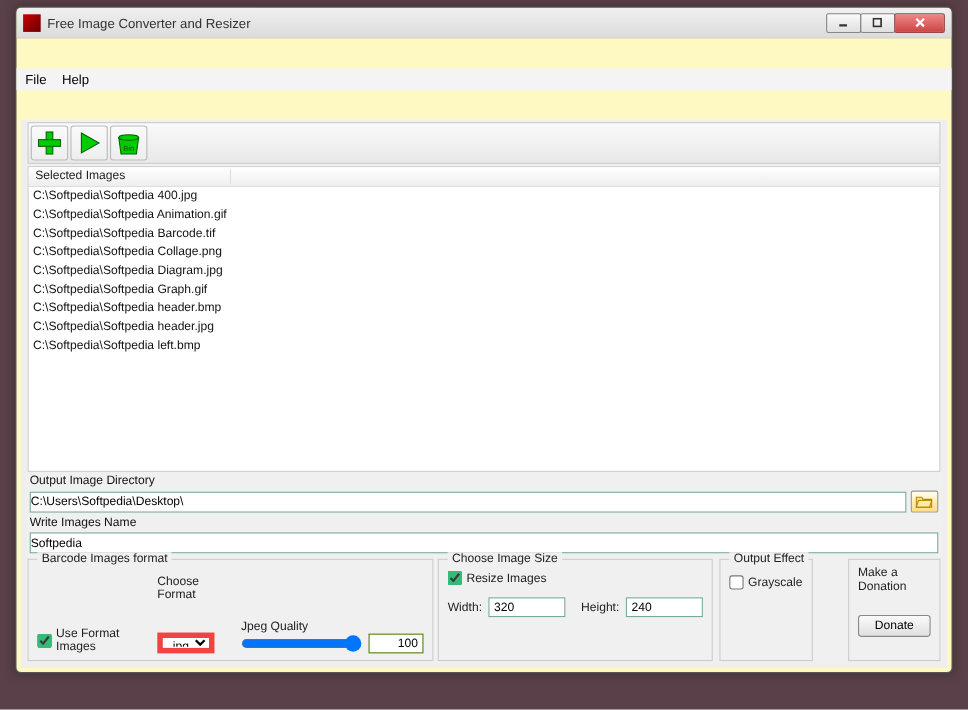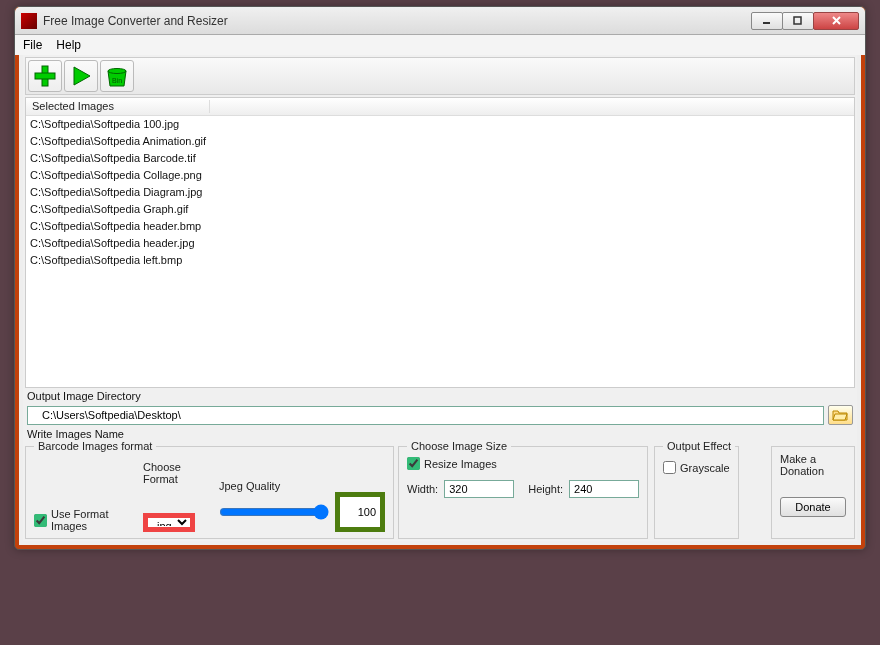--- a/index.html
+++ b/index.html
@@ -1,50 +1,50 @@
 <!DOCTYPE html>
 <html><head>
 <meta charset="utf-8">
 <style>
 * { box-sizing: border-box; margin: 0; padding: 0; }
 body { font-family: 'Segoe UI', Tahoma, sans-serif; font-size: 11px; background: #5a4048; width: 880px; height: 645px; overflow: hidden; position: relative; }
-.window { position: absolute; left: 14px; top: 6px; width: 852px; height: 544px; background: #c2410c; border: 1px solid #555; border-radius: 5px; box-shadow: 0 0 10px rgba(0,0,0,0.3); display: flex; flex-direction: column; }
+.window { position: absolute; left: 14px; top: 6px; width: 852px; height: 606px; background: #fef9c3; border: 1px solid #555; border-radius: 5px; box-shadow: 0 0 10px rgba(0,0,0,0.3); display: flex; flex-direction: column; gap: 27px; }
 .titlebar { height: 28px; background: linear-gradient(#f0f0f0,#dcdcdc); border-radius: 5px 5px 0 0; display: flex; align-items: center; padding: 0 6px; border-bottom: 1px solid #aaa; }
 .app-icon { width: 16px; height: 16px; background: linear-gradient(135deg,#c00,#600); margin-right: 6px; }
 .title-text { flex: 1; color: #333; font-size: 12px; }
 .win-btns { display: flex; gap: 0; }
 .win-btn { width: 32px; height: 18px; border: 1px solid #888; background: linear-gradient(#fafafa,#e0e0e0); display:flex;align-items:center;justify-content:center; font-size:10px; cursor:pointer; border-radius:2px; margin-left:-1px;}
 .win-btn.close { width: 46px; background: linear-gradient(#e88,#c44); color:#fff; border-color:#944;}
 .menubar { height: 20px; display:flex; align-items:center; padding: 2px 8px; background:#f4f4f4; gap:14px; font-size:12px;}
 .menu-item { cursor:pointer; }
 .content { flex:1; border: 4px solid #eee; border-top:none; margin: 0 4px 4px 4px; display:flex; flex-direction:column; background:#f0f0f0; padding: 0;}
 .toolbar { height: 38px; background: linear-gradient(#fafafa,#e8e8e8); border:1px solid #ccc; margin:2px; display:flex; align-items:center; padding:2px; gap:2px;}
 .tool-btn { width:34px; height:32px; border:1px solid #bbb; background: linear-gradient(#fafafa,#eee); border-radius:3px; display:flex; align-items:center; justify-content:center; cursor:pointer;}
 .list-panel { flex:1; background:#fff; border:1px solid #ccc; margin:0 2px; display:flex; flex-direction:column; overflow:hidden;}
 .list-header { height:18px; background: linear-gradient(#fff,#eee); border-bottom:1px solid #ddd; padding:2px 4px; font-size:11px; color:#222; display:flex;}
 .list-header-col { width:180px; border-right:1px solid #ddd; padding-left:2px;}
 .list-body { flex:1; overflow:auto;}
 .list-row { padding:1px 4px; font-size:11px; color:#111; line-height:15px; cursor:default;}
 .field-section { margin:0 2px; }
 .field-label { font-size:11px; padding:2px 2px; color:#111;}
-.text-input { width:100%; border:1px solid #7a9; background:#fff; padding:2px 14px; font-size:11px; height:19px; outline:none;}
+.text-input { width:100%; border:1px solid #7a9; background:#fff; padding:2px 0; font-size:11px; height:19px; outline:none;}
 .field-row { display:flex; align-items:center; gap:4px; padding:1px 2px;}
 .browse-btn { width:26px; height:20px; border:1px solid #999; background:linear-gradient(#ffe,#fd8); border-radius:2px; display:flex; align-items:center; justify-content:center; cursor:pointer; font-size:11px;}
 .bottom-panels { display:flex; gap:4px; margin:4px 2px 2px 2px;}
 .group-box { border:1px solid #ccc; background:#f0f0f0; position:relative; padding:8px 8px 6px 8px; }
 .group-title { position:absolute; top:-7px; left:8px; background:#f0f0f0; padding:0 4px; font-size:11px; color:#222;}
 .col-left { flex:1; display:flex; flex-direction:column; gap:6px;}
 .col-mid { flex:1; display:flex; flex-direction:row; gap:6px;}
 .col-right { width:84px; }
 .cb { display:inline-flex; align-items:center; gap:4px; font-size:11px;}
 .cb input { width:13px; height:13px; accent-color:#3b7;}
 .lbl { font-size:11px; color:#222;}
 .select { border:5px solid #ef4444; background:#fff; font-size:11px; padding:1px 2px; height:19px;margin-top:28px;}
 .slider { width:110px; }
-.num-input { width:50px; border:5px solid #4d7c0f; text-align:right; padding:15px 4px; font-size:11px; height:18px;}
+.num-input { width:50px; border:1px solid #4d7c0f; text-align:right; padding:1px 4px; font-size:11px; height:18px;}
 .size-input { width:70px; border:1px solid #7a9; text-align:left; padding:1px 4px; font-size:11px; height:18px;}
 .btn { border:1px solid #888; background:linear-gradient(#fafafa,#e0e0e0); padding:3px 10px; border-radius:3px; font-size:11px; cursor:pointer;}
 .row-flex { display:flex; align-items:center; gap:14px;}
 .inner-row { display:flex; align-items:flex-end; gap:10px; margin-top:6px;}
 </style>
 </head>
 <body>
 
 <div class="window">
   <div class="titlebar">
@@ -95,21 +95,21 @@
           <text x="14" y="20" font-size="7" text-anchor="middle" fill="#050">Bin</text>
         </svg>
       </div>
     </div>
 
     <div class="list-panel">
       <div class="list-header">
         <div class="list-header-col">Selected Images</div>
       </div>
       <div class="list-body">
-        <div class="list-row">C:\Softpedia\Softpedia 100.jpg</div>
+        <div class="list-row">C:\Softpedia\Softpedia 400.jpg</div>
         <div class="list-row">C:\Softpedia\Softpedia Animation.gif</div>
         <div class="list-row">C:\Softpedia\Softpedia Barcode.tif</div>
         <div class="list-row">C:\Softpedia\Softpedia Collage.png</div>
         <div class="list-row">C:\Softpedia\Softpedia Diagram.jpg</div>
         <div class="list-row">C:\Softpedia\Softpedia Graph.gif</div>
         <div class="list-row">C:\Softpedia\Softpedia header.bmp</div>
         <div class="list-row">C:\Softpedia\Softpedia header.jpg</div>
         <div class="list-row">C:\Softpedia\Softpedia left.bmp</div>
       </div>
     </div>
@@ -119,20 +119,23 @@
       <div class="field-row">
         <input class="text-input" value="C:\Users\Softpedia\Desktop\" style="">
         <div class="browse-btn">
           <svg width="16" height="14">
               <path d="M1 3h5l1 2h8v7H1z" fill="#fd8" stroke="#b80"></path>
               <path d="M1 12 L3 6 h12 l-2 6 z" fill="#fea" stroke="#b80"></path>
             </svg>
         </div>
       </div>
       <div class="field-label">Write Images Name</div>
+      <div class="field-row">
+        <input class="text-input" value="Softpedia" style="">
+      </div>
     </div>
 
     <div class="bottom-panels">
       <div class="col-left">
         <div class="group-box">
           <div class="group-title">Barcode Images format</div>
           <div class="inner-row">
             <label class="cb">
               <input type="checkbox" checked="" style="">
               <span class="lbl">Use Format Images</span>

